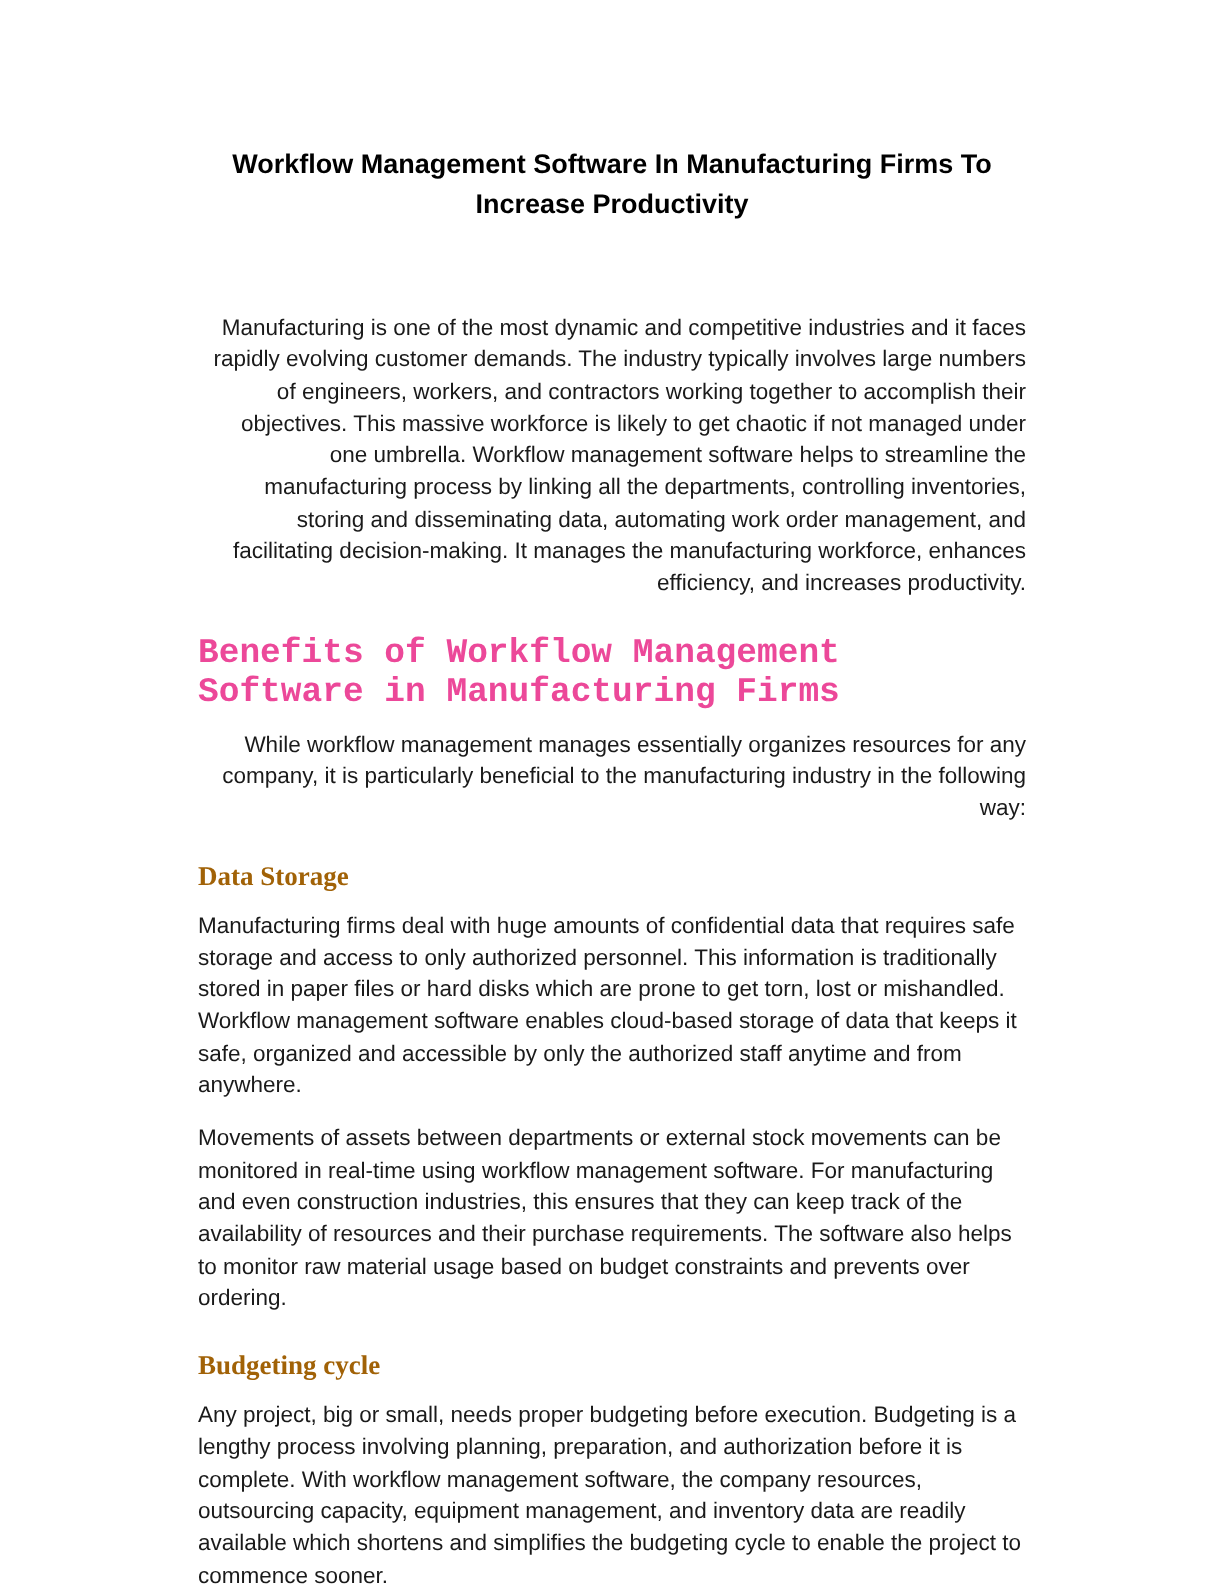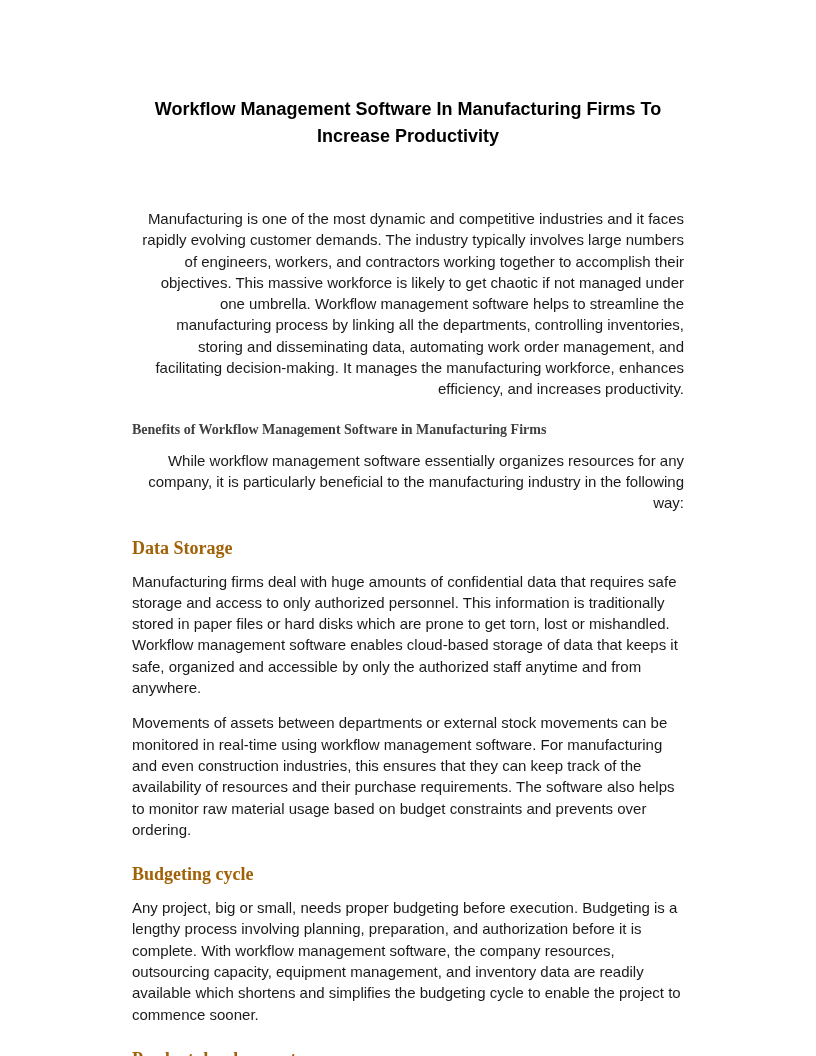--- a/index.html
+++ b/index.html
@@ -30,24 +30,24 @@
     font-size: 15px;
     line-height: 1.42;
     margin: 0 0 14px 0;
     color: #1a1a1a;
     text-align: right;
   }
   .intro-text {
     margin-top: 58px;
   }
   .section-heading-main {
-    font-family: Liberation Serif, serif;
-    font-size: 14px;
+    font-family: Liberation Mono, monospace;
+    font-size: 23px;
     font-weight: bold;
-    color: #404040;
+    color: #ec4899;
     margin: 22px 0 12px 0;
   }
   .section-heading-serif {
     font-family: "Liberation Serif", serif;
     font-size: 18px;
     font-weight: bold;
     color: #a16207;
     margin: 24px 0 12px 0;
   }
   .section-body {
@@ -61,21 +61,21 @@
 <body>
 
 <div class="page">
 
   <h1 class="doc-title">Workflow Management Software In Manufacturing Firms To Increase Productivity</h1>
 
   <p class="body-text intro-text">Manufacturing is one of the most dynamic and competitive industries and it faces rapidly evolving customer demands. The industry typically involves large numbers of engineers, workers, and contractors working together to accomplish their objectives. This massive workforce is likely to get chaotic if not managed under one umbrella. Workflow management software helps to streamline the manufacturing process by linking all the departments, controlling inventories, storing and disseminating data, automating work order management, and facilitating decision-making. It manages the manufacturing workforce, enhances efficiency, and increases productivity.</p>
 
   <h2 class="section-heading-main">Benefits of Workflow Management Software in Manufacturing Firms</h2>
 
-  <p class="body-text">While workflow management software essentially organizes resources for any company, it is particularly beneficial to the manufacturing industry in the following way:</p>
+  <p class="body-text">While workflow management manages essentially organizes resources for any company, it is particularly beneficial to the manufacturing industry in the following way:</p>
 
   <section>
     <h3 class="section-heading-serif">Data Storage</h3>
     <p class="section-body">Manufacturing firms deal with huge amounts of confidential data that requires safe storage and access to only authorized personnel. This information is traditionally stored in paper files or hard disks which are prone to get torn, lost or mishandled. Workflow management software enables cloud-based storage of data that keeps it safe, organized and accessible by only the authorized staff anytime and from anywhere.</p>
   </section>
 
   <section>
     <p class="section-body">Movements of assets between departments or external stock movements can be monitored in real-time using workflow management software. For manufacturing and even construction industries, this ensures that they can keep track of the availability of resources and their purchase requirements. The software also helps to monitor raw material usage based on budget constraints and prevents over ordering.</p>
   </section>
 

